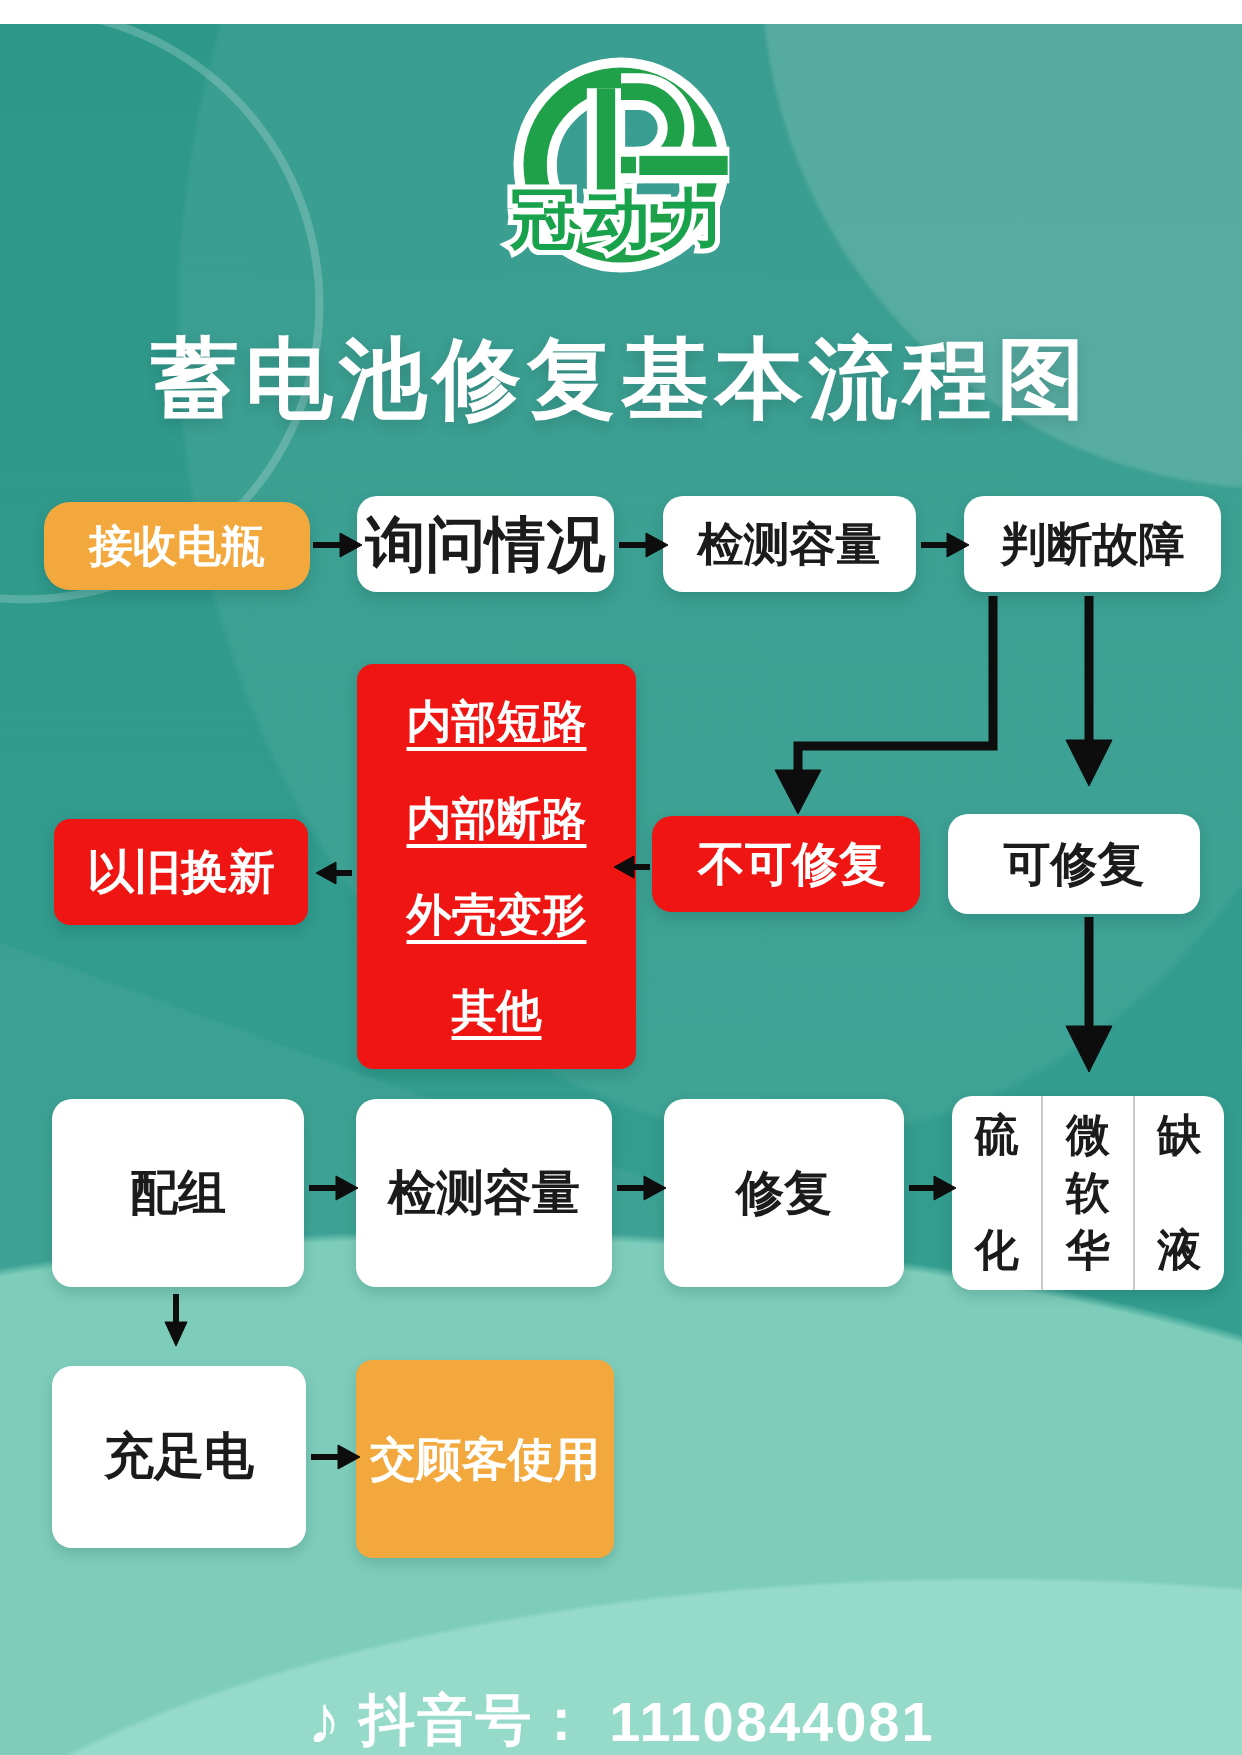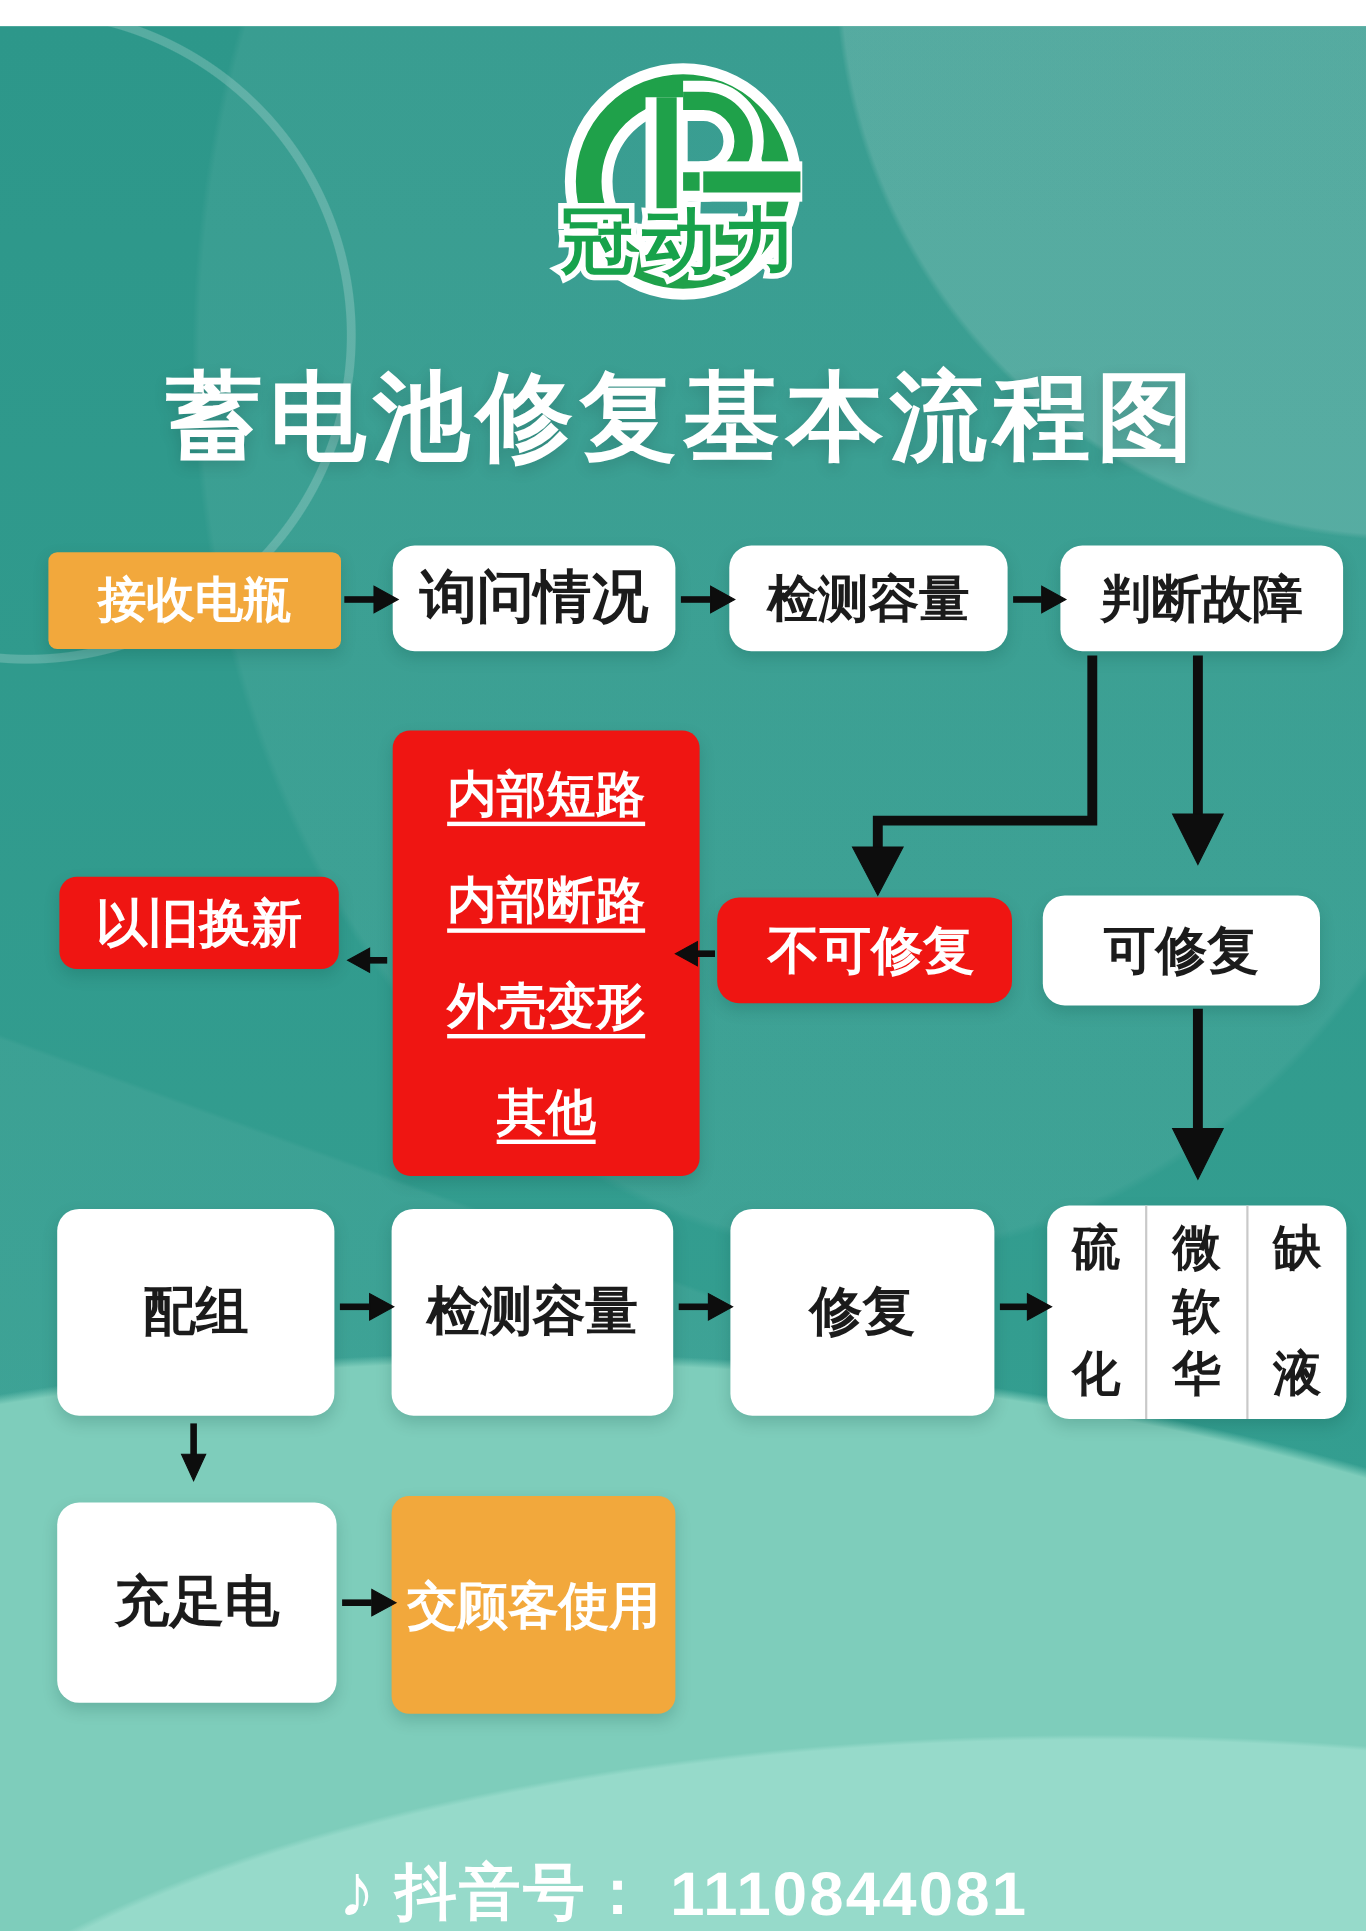--- a/index.html
+++ b/index.html
@@ -20,27 +20,27 @@
     margin-top: 24px;
   }
   .box{
     position:absolute;
     display:flex;align-items:center;justify-content:center;
     background:#ffffff;color:#1b1b1b;
     font-weight:700;border-radius:20px;
     box-shadow:0 6px 14px rgba(8,60,52,.18);
     line-height:1.15;white-space:nowrap;
   }
-  .box.orange{background:#F2A83C;color:#fff;border-radius:8px;}
+  .box.orange{background:#F2A83C;color:#fff;border-radius:26px;}
   .box.red{background:#EF1512;color:#fff;}
   #b-receive {left:44px;  top:478px; width:266px;height:88px; font-size:44px;}
-  #b-ask     {left:357px; top:472px; width:257px;height:96px; font-size:52px;}
+  #b-ask     {left:357px; top:472px; width:257px;height:96px; font-size:60px;}
   #b-test1   {left:663px; top:472px; width:253px;height:96px; font-size:46px;}
   #b-judge   {left:964px; top:472px; width:257px;height:96px; font-size:46px;}
-  #b-tradein {left:54px;  top:773px; width:254px;height:84px;font-size:47px;border-radius:16px;}
+  #b-tradein {left:54px;  top:795px; width:254px;height:106px;font-size:47px;border-radius:16px;}
   #b-unrep   {left:652px; top:792px; width:256px;height:96px; font-size:47px;padding-left:12px;}
   #b-rep     {left:948px; top:790px; width:252px;height:100px;font-size:47px;}
   #b-faults{
     left:357px;top:640px;width:257px;height:385px;
     border-radius:16px;flex-direction:column;
     justify-content:space-around;padding:10px 11px;
     font-size:45px;
   }
   #b-faults .fault-item{
     color:#fff;font-weight:700;

